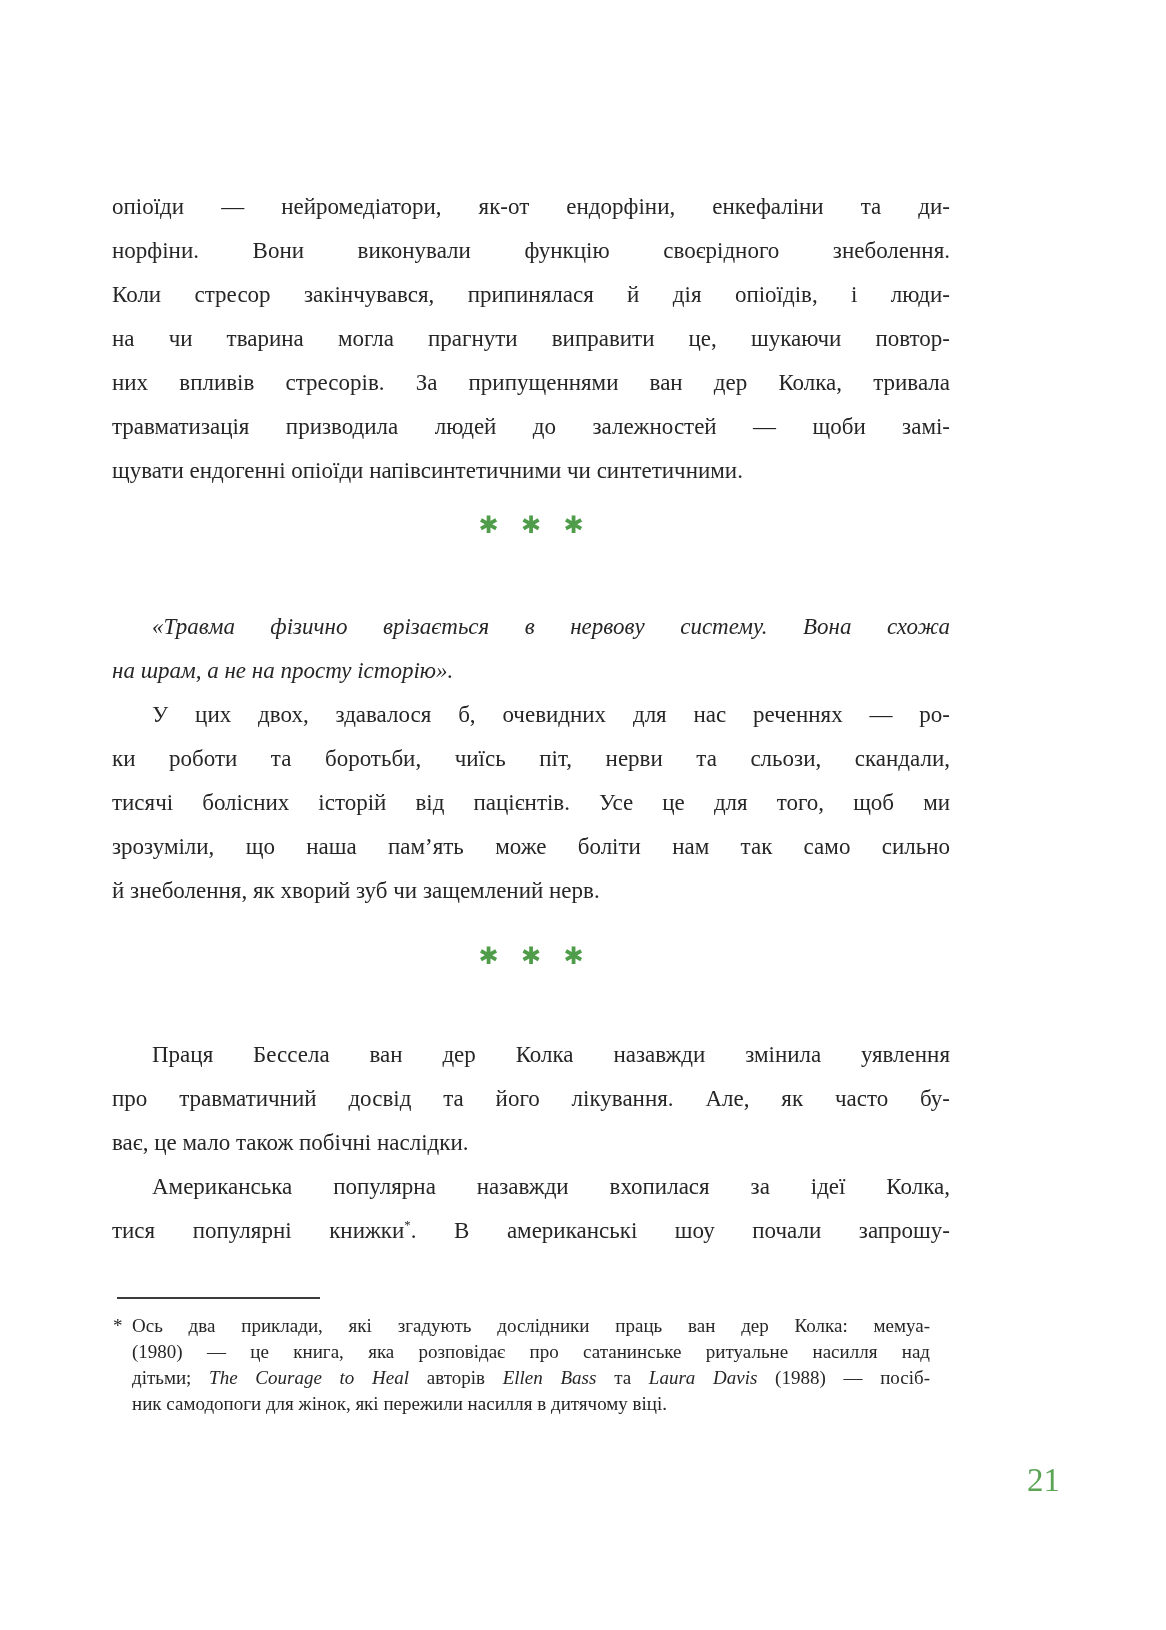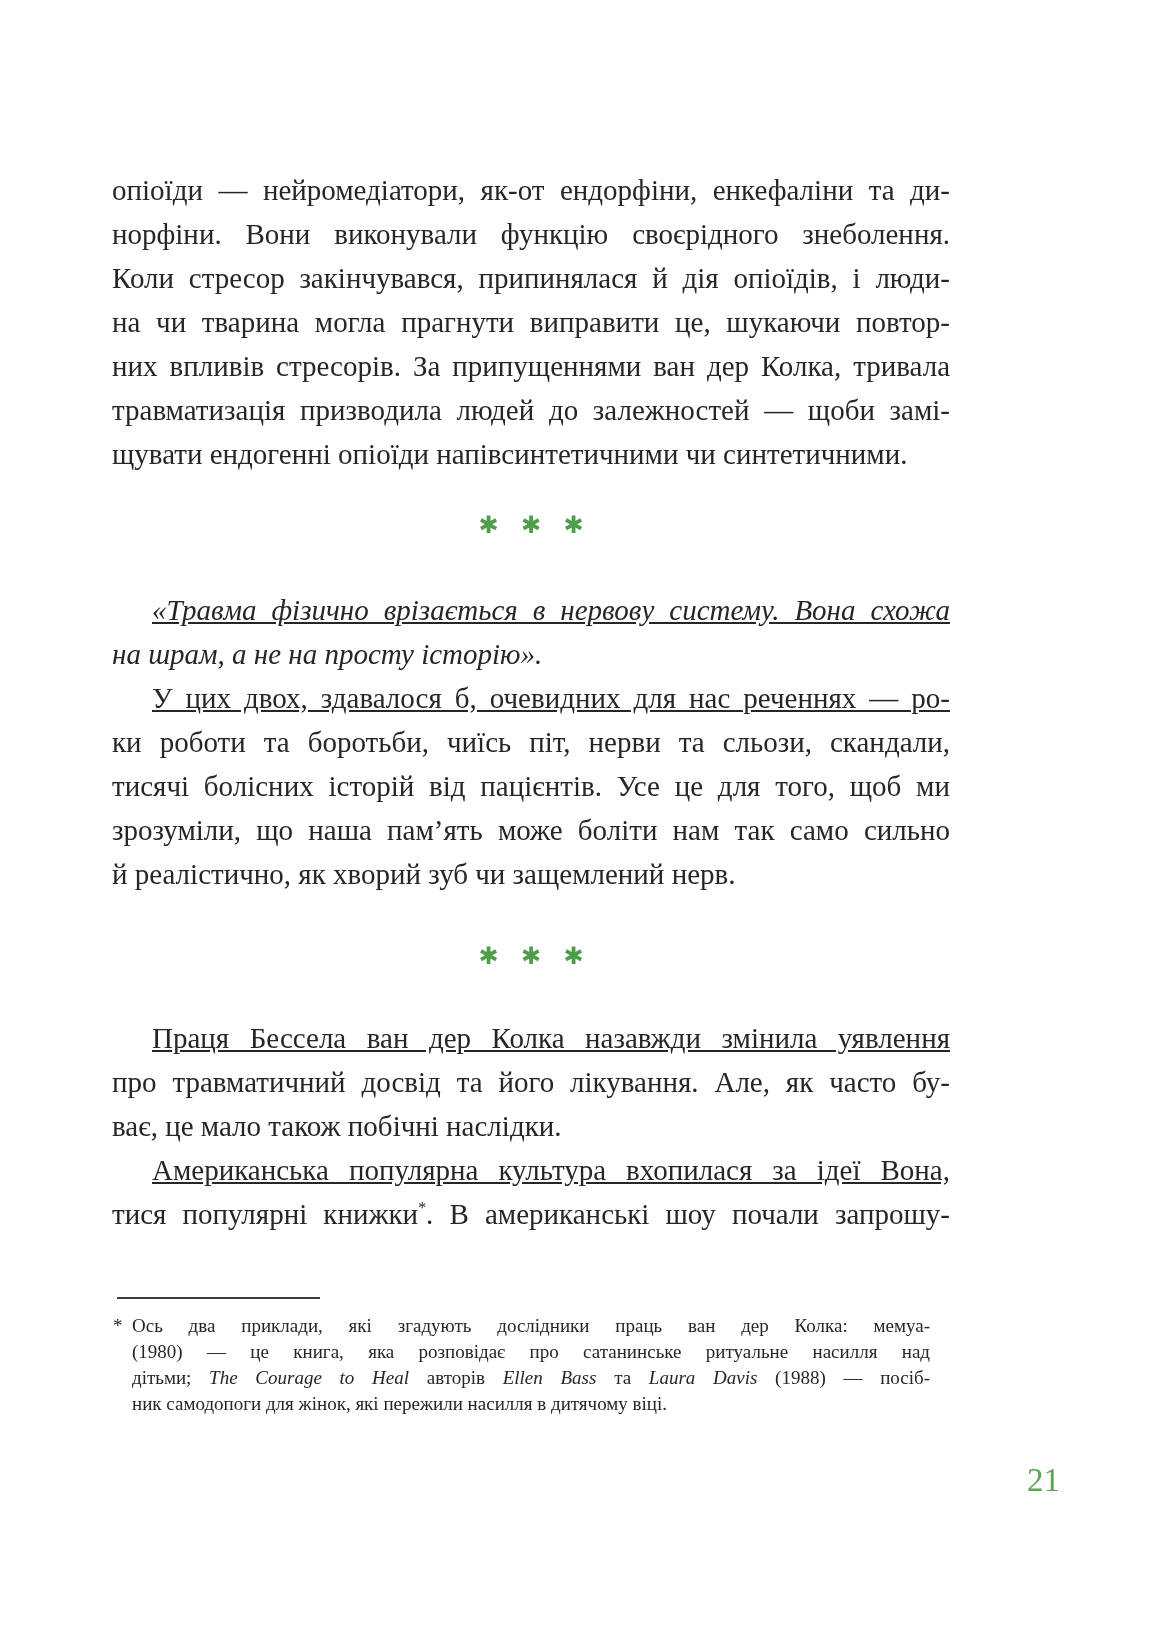--- a/index.html
+++ b/index.html
@@ -6,25 +6,25 @@
   .page{
     position:relative;
     width:1166px;height:1630px;
     background:#ffffff;
     font-family:"Liberation Serif","DejaVu Serif",serif;
     color:var(--ink,#262626);
     overflow:hidden;
   }
   .block{
     position:absolute;left:112px;width:838px;
-    font-size:29px;line-height:44px;
+    font-size:23px;line-height:44px;margin-top:17px;
   }
   .line{white-space:nowrap;text-align:justify;text-align-last:justify;}
   .line.last{text-align-last:left;}
-  .line.indent{padding-left:40px;text-decoration:underline;}
+  .line.indent{padding-left:40px;}
   .quote{font-style:italic;}
   .separator{
     position:absolute;left:112px;width:838px;
     text-align:center;
     color:var(--accent,#4f9d4a);
     font-family:"DejaVu Sans",sans-serif;
     font-size:24px;font-weight:bold;
     word-spacing:14px;
     line-height:44px;
   }
@@ -68,33 +68,33 @@
   <div class="block quote" style="top:588px">
       <div class="line indent"><span>«Травма фізично врізається в нервову систему. Вона схожа</span></div>
       <div class="line last"><span>на шрам, а не на просту історію».</span></div>
     </div>
 
   <div class="block" style="top:676px">
       <div class="line indent"><span>У цих двох, здавалося б, очевидних для нас реченнях — ро-</span></div>
       <div class="line"><span>ки роботи та боротьби, чиїсь піт, нерви та сльози, скандали,</span></div>
       <div class="line"><span>тисячі болісних історій від пацієнтів. Усе це для того, щоб ми</span></div>
       <div class="line"><span>зрозуміли, що наша пам’ять може боліти нам так само сильно</span></div>
-      <div class="line last"><span>й реалістично, як хворий зуб чи защемлений нерв.</span></div>
+      <div class="line last"><span>й знеболення, як хворий зуб чи защемлений нерв.</span></div>
     </div>
 
   <div class="separator" style="top:934px">✱ ✱ ✱</div>
 
   <div class="block" style="top:1016px">
       <div class="line indent"><span>Праця Бессела ван дер Колка назавжди змінила уявлення</span></div>
       <div class="line"><span>про травматичний досвід та його лікування. Але, як часто бу-</span></div>
       <div class="line last"><span>ває, це мало також побічні наслідки.</span></div>
     </div>
 
   <div class="block" style="top:1148px">
-      <div class="line indent"><span>Американська популярна культура вхопилася за ідеї Вона,</span></div>
+      <div class="line indent"><span>Американська популярна назавжди вхопилася за ідеї Колка,</span></div>
       <div class="line"><span>тися популярні книжки</span><sup>*</sup><span>. В американські шоу почали запрошу-</span></div>
     </div>
 
   <div class="rule"></div>
 
   <div class="fn-marker">*</div>
 
   <div class="footnote">
       <div class="line"><span>Ось два приклади, які згадують дослідники праць ван дер Колка: мемуа-</span></div>
       <div class="line"><span>(1980) — це книга, яка розповідає про сатанинське ритуальне насилля над</span></div>

